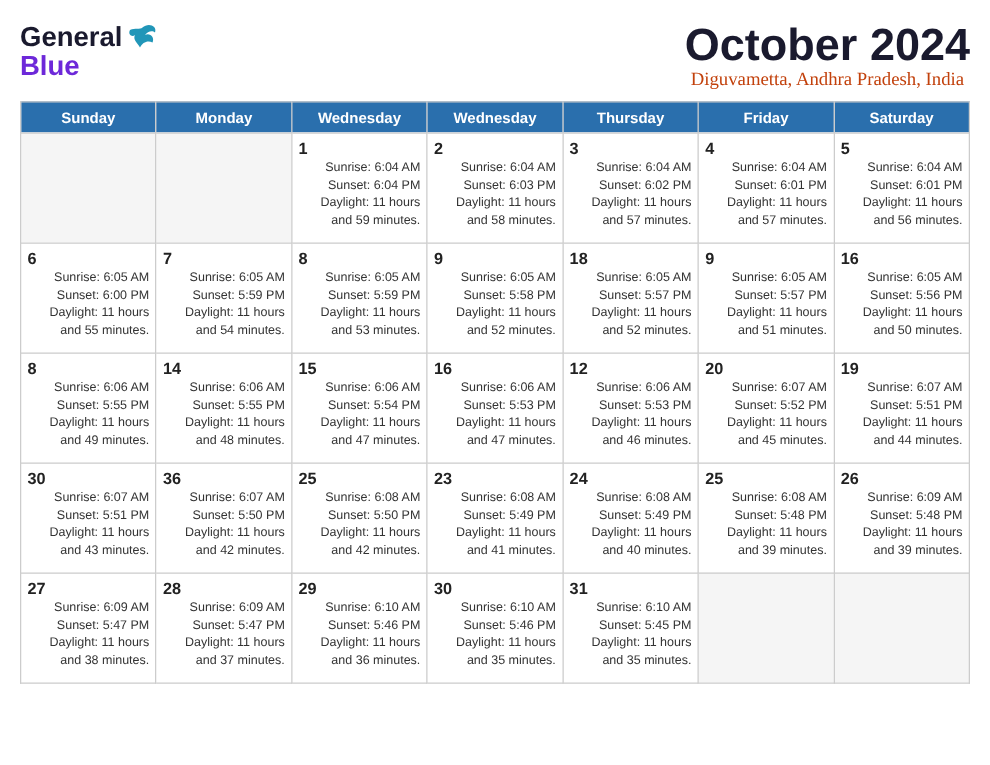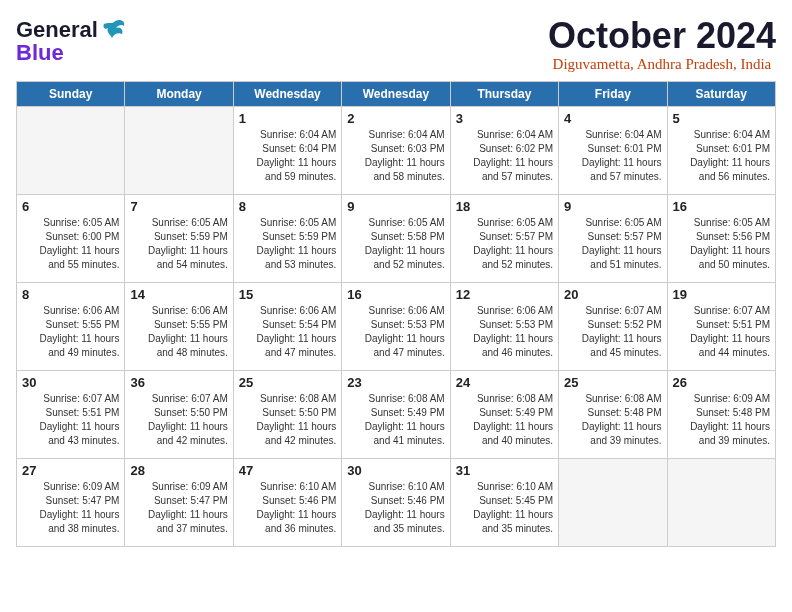--- a/index.html
+++ b/index.html
@@ -310,21 +310,21 @@
 and 38 minutes.</div>
         </td>
         <td>
           <span class="day-num">28</span>
           <div class="day-info" style="white-space: pre-line;">Sunrise: 6:09 AM
 Sunset: 5:47 PM
 Daylight: 11 hours
 and 37 minutes.</div>
         </td>
         <td>
-          <span class="day-num">47</span>
+          <span class="day-num">29</span>
           <div class="day-info" style="white-space: pre-line;">Sunrise: 6:10 AM
 Sunset: 5:46 PM
 Daylight: 11 hours
 and 36 minutes.</div>
         </td>
         <td>
           <span class="day-num">30</span>
           <div class="day-info" style="white-space: pre-line;">Sunrise: 6:10 AM
 Sunset: 5:46 PM
 Daylight: 11 hours

